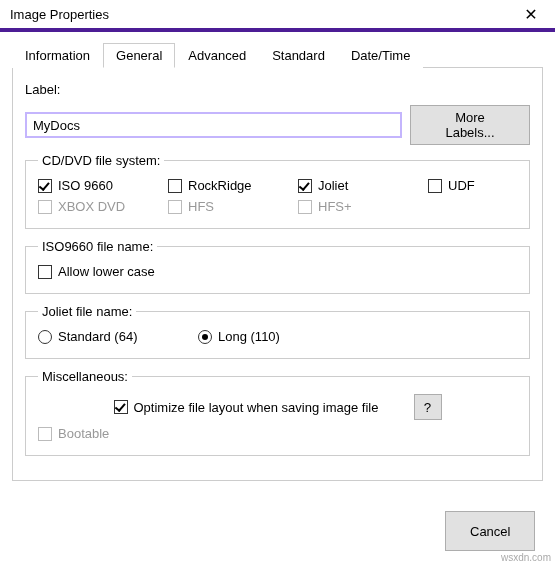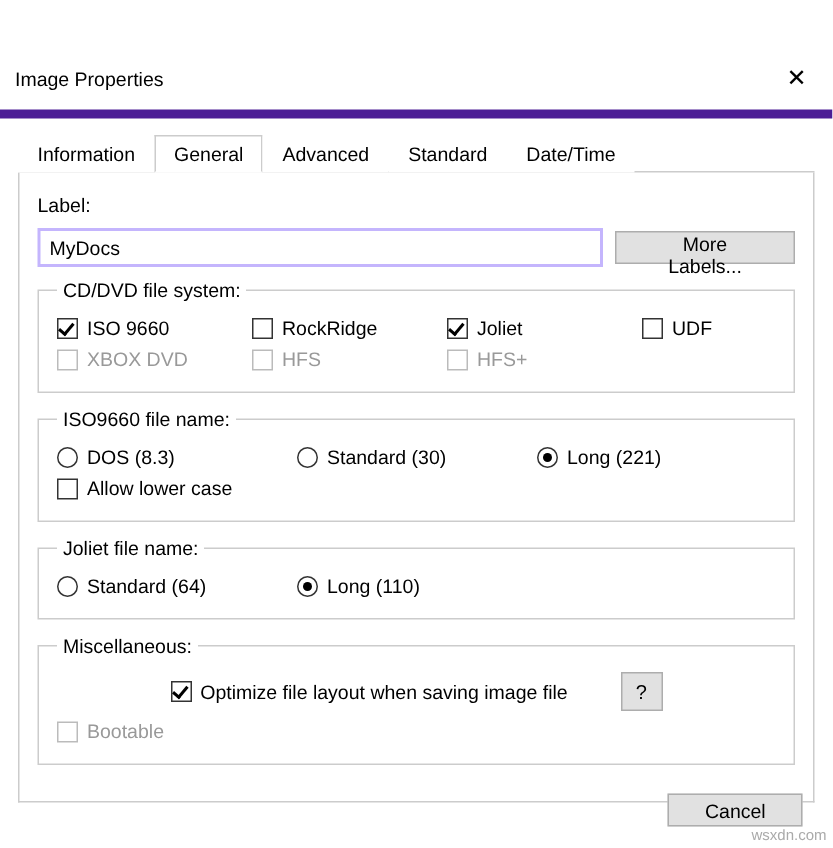--- a/index.html
+++ b/index.html
@@ -9,24 +9,23 @@
       background: #fff;
       width: 555px;
       height: 565px;
       overflow: hidden;
       color: #000;
     }
     .titlebar {
       display: flex;
       justify-content: space-between;
       align-items: center;
-      height: 48px;
+      height: 32px;
       padding: 0 2px 0 10px;
-      border-bottom: 6px solid #4c1d95;
-      margin-top: 31px;
+      border-bottom: 4px solid #4c1d95;
     }
     .titlebar .title { font-size: 13px; }
     .titlebar .close {
       width: 44px;
       height: 30px;
       display: flex;
       align-items: center;
       justify-content: center;
       font-size: 16px;
       font-weight: 300;
@@ -63,21 +62,21 @@
     .row label.lbl { margin-right: 14px; }
     .text-input {
       flex: 1;
       height: 26px;
       border: 2px solid #c4b5fd;
       padding: 0 6px;
       font-size: 13px;
       font-family: inherit;
     }
     .btn {
-      height: 22px;
+      height: 40px;
       padding: 0 24px;
       border: 1px solid #adadad;
       background: #e1e1e1;
       font-family: inherit;
       font-size: 13px;
       cursor: pointer;
     }
     .btn.primary {
       border: 2px solid #0f5ba8;
       background: #e1e1e1;
@@ -224,34 +223,20 @@
       <label class="option disabled">
         <span class="checkbox-box"></span>
         <span>HFS+</span>
       </label>
     </div>
   </fieldset>
 
   <fieldset>
     <legend>ISO9660 file name:</legend>
     <div class="option-row">
-      <label class="option" style="min-width:160px;">
-        <span class="radio-circle"></span>
-        <span>DOS (8.3)</span>
-      </label>
-      <label class="option" style="min-width:160px;">
-        <span class="radio-circle"></span>
-        <span>Standard (30)</span>
-      </label>
-      <label class="option">
-        <span class="radio-circle checked"></span>
-        <span>Long (221)</span>
-      </label>
-    </div>
-    <div class="option-row">
       <label class="option">
         <span class="checkbox-box"></span>
         <span>Allow lower case</span>
       </label>
     </div>
   </fieldset>
 
   <fieldset>
     <legend>Joliet file name:</legend>
     <div class="option-row">

